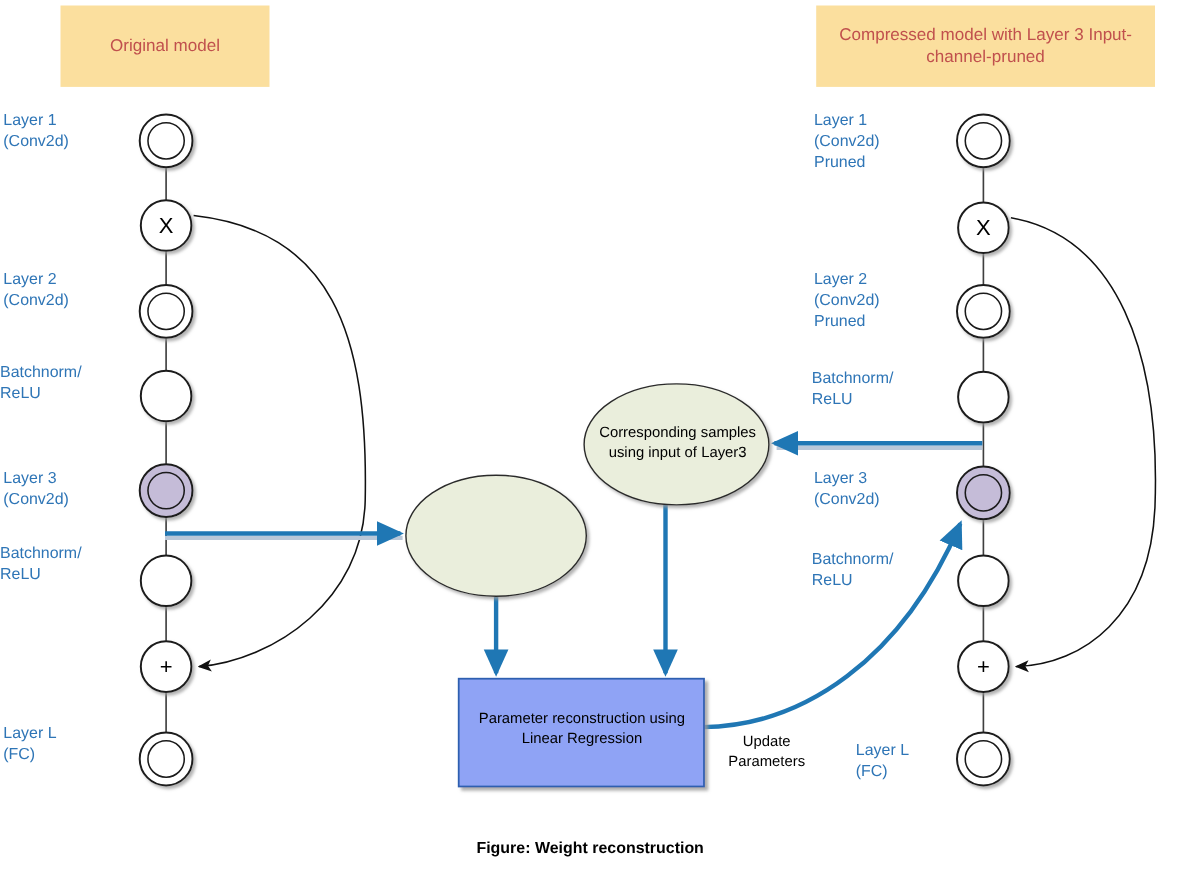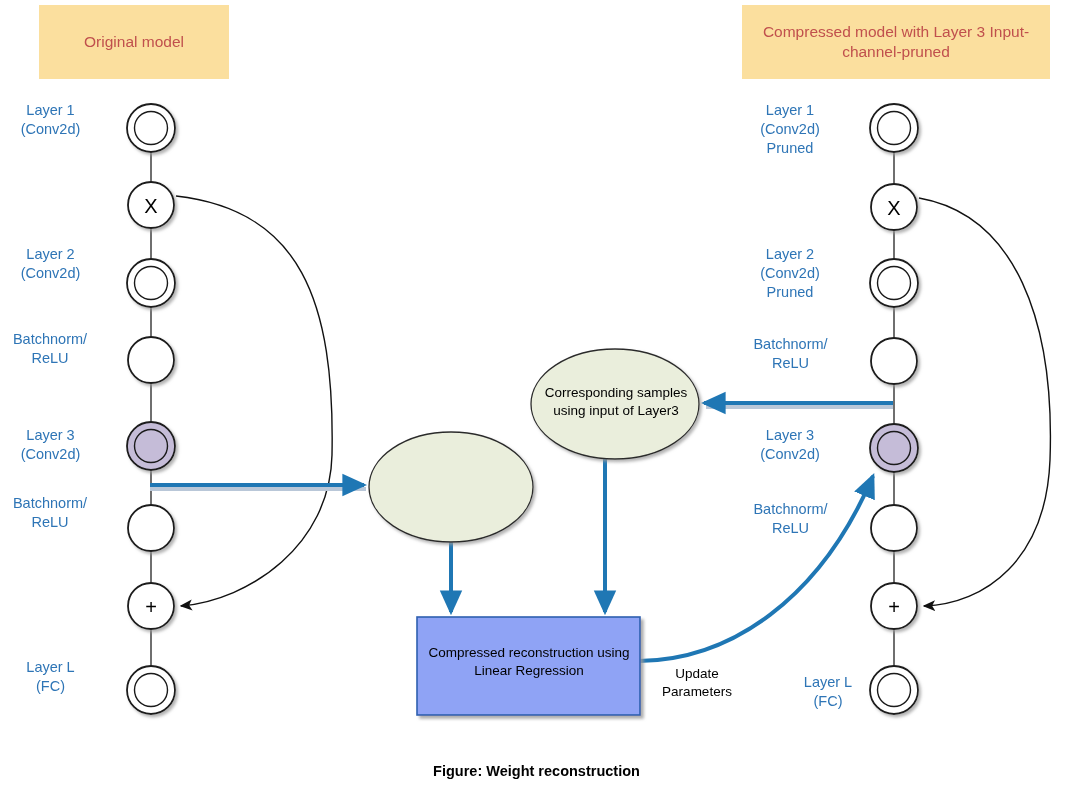--- a/index.html
+++ b/index.html
@@ -16,30 +16,30 @@
   
   .banner{
     position:absolute;
     background:#fbdf9e;
     color:#c0504d;
     display:flex;align-items:center;justify-content:center;
     text-align:center;
     line-height:1.3;
     font-size:15.5px;
   }
-  #banner-left{left:39px;top:5px;width:190px;height:74px;}
+  #banner-left{left:55px;top:5px;width:190px;height:74px;}
   #banner-right{left:742px;top:5px;width:308px;height:74px;}
 
   
   .side-label{
     position:absolute;
     color:#2e75b6;
     font-size:14.5px;
     line-height:1.32;
-    text-align:center;
+    text-align:left;
     white-space:pre-line;
   }
 
   
   .glyph{
     font-size:20px;
     fill:#000;
     font-family:"Liberation Sans", sans-serif;
     text-anchor:middle;
     dominant-baseline:central;
@@ -237,21 +237,21 @@
 (Conv2d)</div>
   <div class="side-label" style="left:738px;top:500px;width:105px;">Batchnorm/
 ReLU</div>
   <div class="side-label" style="left:778px;top:673px;width:100px;">Layer L
 (FC)</div>
 
 
   <div class="node-text" id="ellipse-b-text">Corresponding samples
 using input of Layer3</div>
 
-  <div class="node-text" id="box-text">Compressed reconstruction using
+  <div class="node-text" id="box-text">Parameter reconstruction using
 Linear Regression</div>
 
   <div id="caption">Figure: Weight reconstruction</div>
 
   <div id="update-label">Update
 Parameters</div>
 
 </div>
 
 </body></html>

